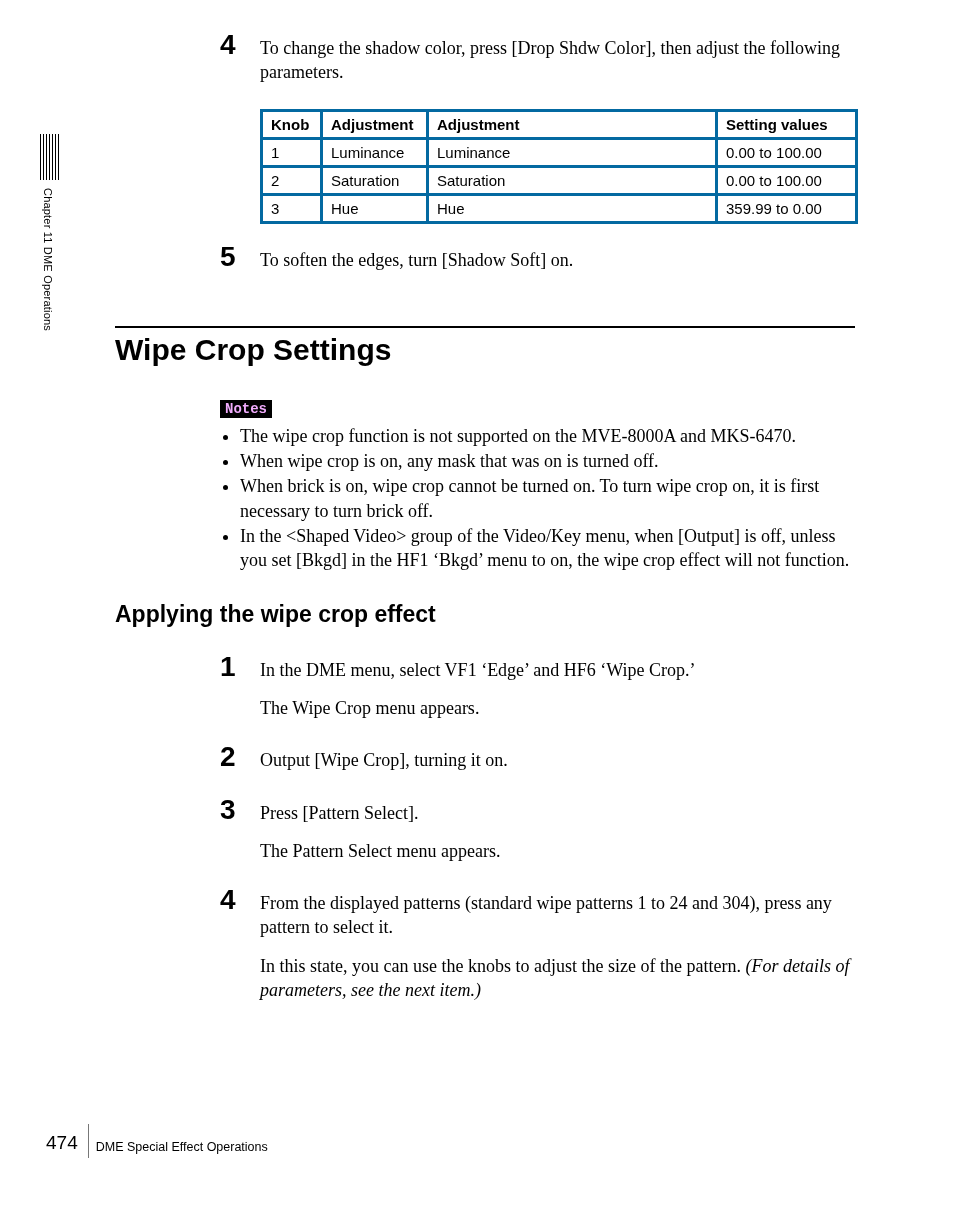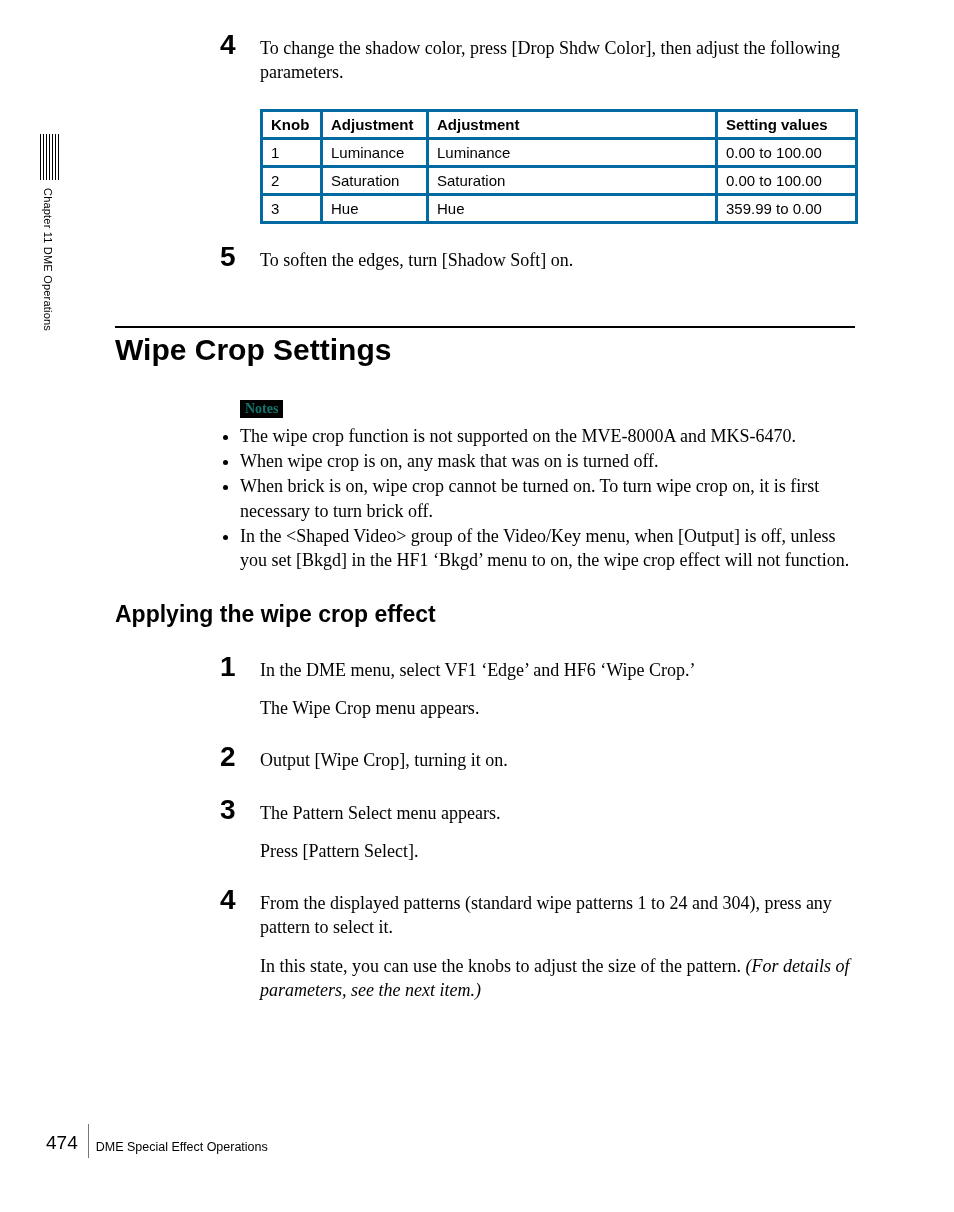--- a/index.html
+++ b/index.html
@@ -48,27 +48,26 @@
     font-family: Arial, Helvetica, sans-serif;
     font-weight: bold;
     font-size: 30px;
     border-top: 2px solid #000;
     padding-top: 5px;
     margin: 40px 0 30px 0;
   }
   .notes-badge {
     display: inline-block;
     background: #000;
-    color: #0f766e;
-    font-family: Liberation Serif, serif;
+    color: #f0abfc;
+    font-family: Liberation Mono, monospace;
     font-weight: bold;
     font-size: 14px;
     padding: 1px 5px;
     margin-bottom: 6px;
-    margin-left: 20px;
   }
   ul.notes { list-style: disc; padding-left: 20px; margin-bottom: 20px; }
   ul.notes li { line-height: 1.35; margin-bottom: 1px; }
   .h2 {
     font-family: Arial, Helvetica, sans-serif;
     font-weight: bold;
     font-size: 23px;
     margin: 28px 0 24px 0;
   }
   .h3 {
@@ -208,22 +207,22 @@
     <div class="step">
       <div class="step-num">2</div>
       <div class="step-body">
         <p>Output [Wipe Crop], turning it on.</p>
       </div>
     </div>
 
     <div class="step">
       <div class="step-num">3</div>
       <div class="step-body">
+        <p>Press [Pattern Select].</p>
         <p>The Pattern Select menu appears.</p>
-        <p>Press [Pattern Select].</p>
       </div>
     </div>
 
     <div class="step">
       <div class="step-num">4</div>
       <div class="step-body">
         <p>From the displayed patterns (standard wipe patterns 1 to 24 and 304), press any pattern to select it.</p>
         <p><span>In this state, you can use the knobs to adjust the size of the pattern. </span><span class="italic">(For details of parameters, see the next item.)</span></p>
       </div>
     </div>

